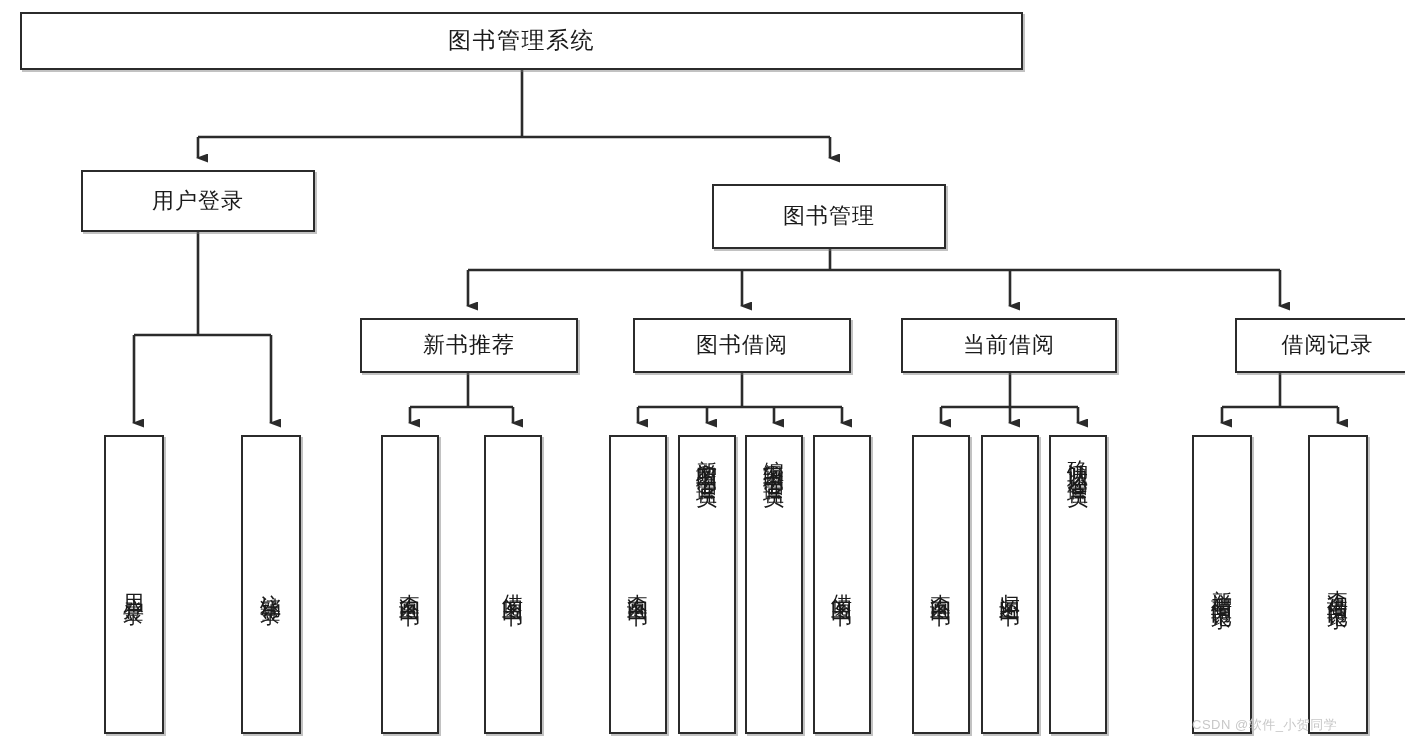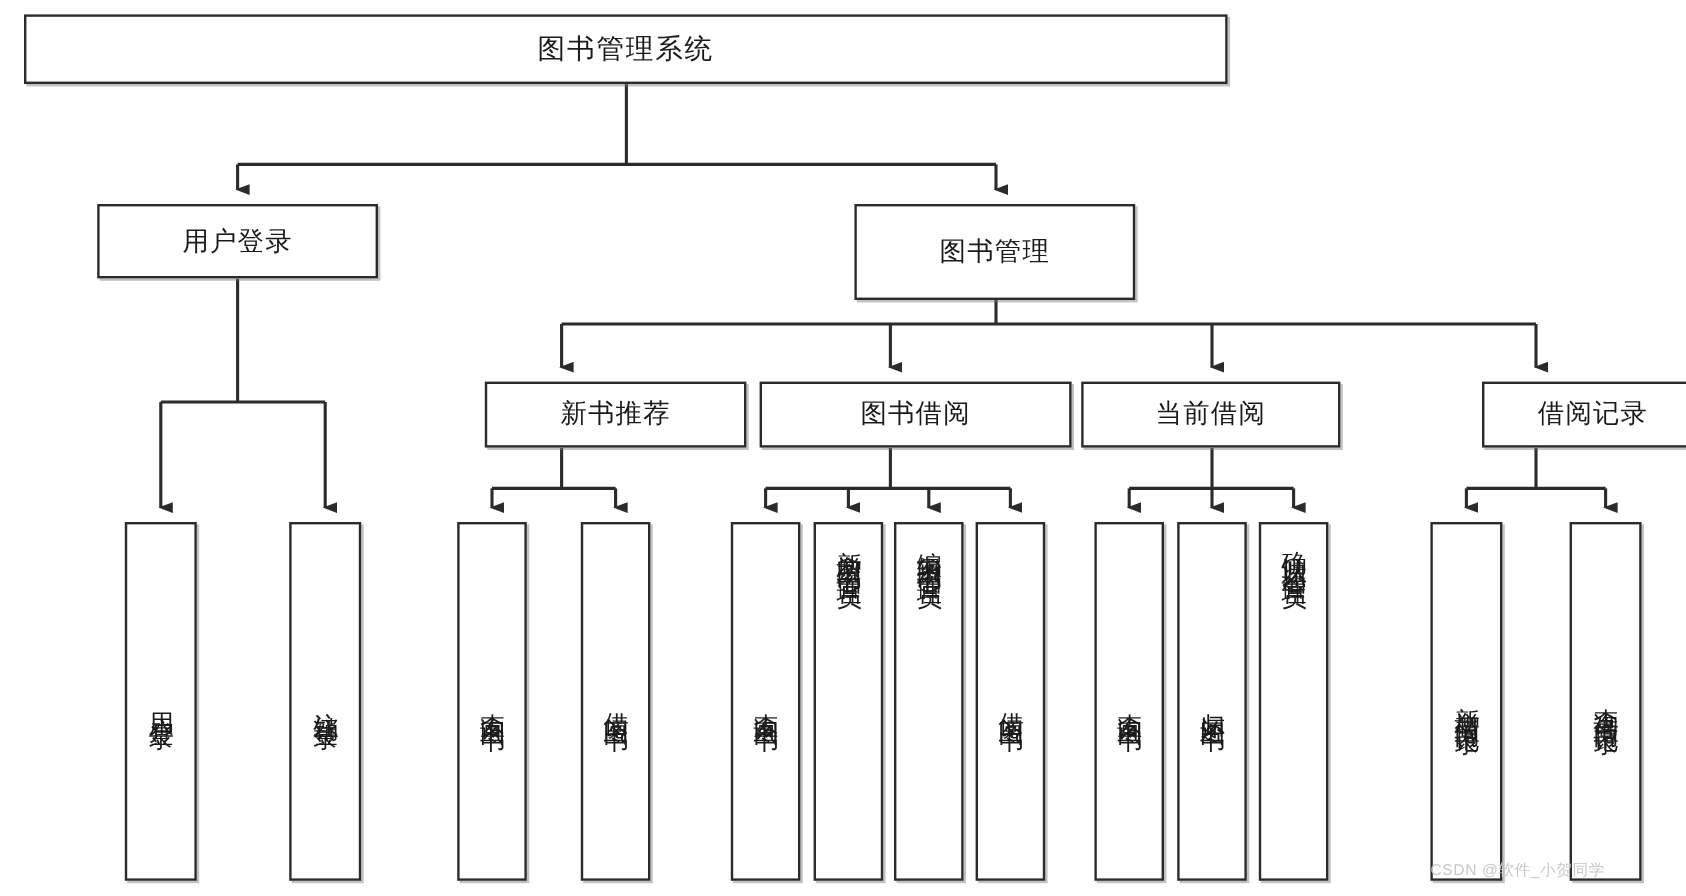--- a/index.html
+++ b/index.html
@@ -114,28 +114,28 @@
     </g>
   </svg>
 
   <div class="node h-node root" style="left:20px;top:12px;width:1003px;height:58px;">
     <span class="lbl">图书管理系统</span>
   </div>
 
   <div class="node h-node" style="left:81px;top:170px;width:234px;height:62px;">
     <span class="lbl">用户登录</span>
   </div>
-  <div class="node h-node" style="left:712px;top:170px;width:234px;height:80px;">
+  <div class="node h-node" style="left:712px;top:184px;width:234px;height:65px;">
     <span class="lbl">图书管理</span>
   </div>
 
-  <div class="node h-node" style="left:360px;top:318px;width:218px;height:55px;margin-left:44px;">
+  <div class="node h-node" style="left:360px;top:318px;width:218px;height:55px;">
     <span class="lbl">新书推荐</span>
   </div>
-  <div class="node h-node" style="left:633px;top:318px;width:260px;height:55px;">
+  <div class="node h-node" style="left:633px;top:318px;width:218px;height:55px;">
     <span class="lbl">图书借阅</span>
   </div>
   <div class="node h-node" style="left:901px;top:318px;width:216px;height:55px;">
     <span class="lbl">当前借阅</span>
   </div>
   <div class="node h-node" style="left:1223px;top:318px;width:185px;height:55px;margin-left:12px;">
     <span class="lbl">借阅记录</span>
   </div>
 
   <div class="node v-node centered" style="left:104px;top:435px;width:60px;height:299px;">

